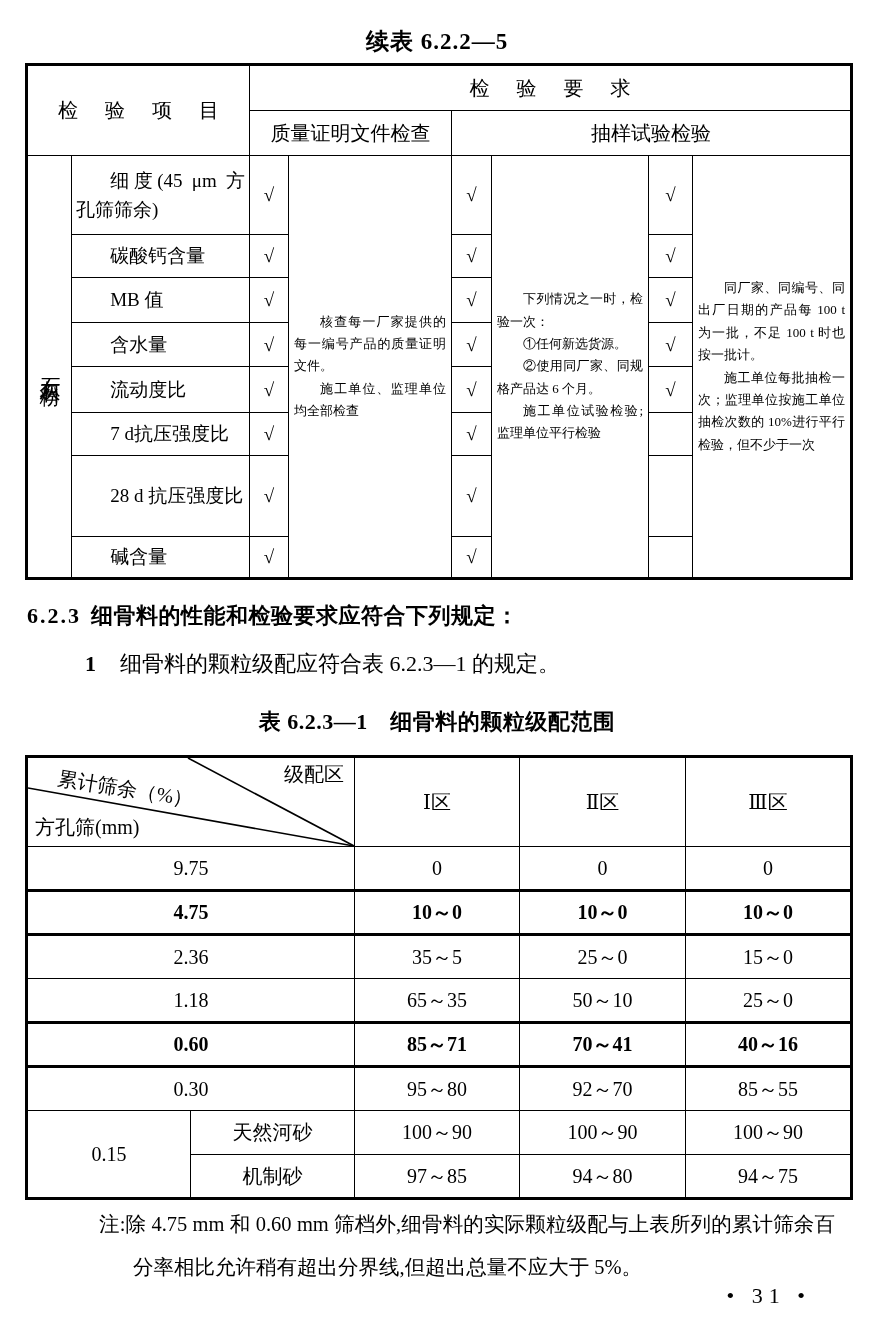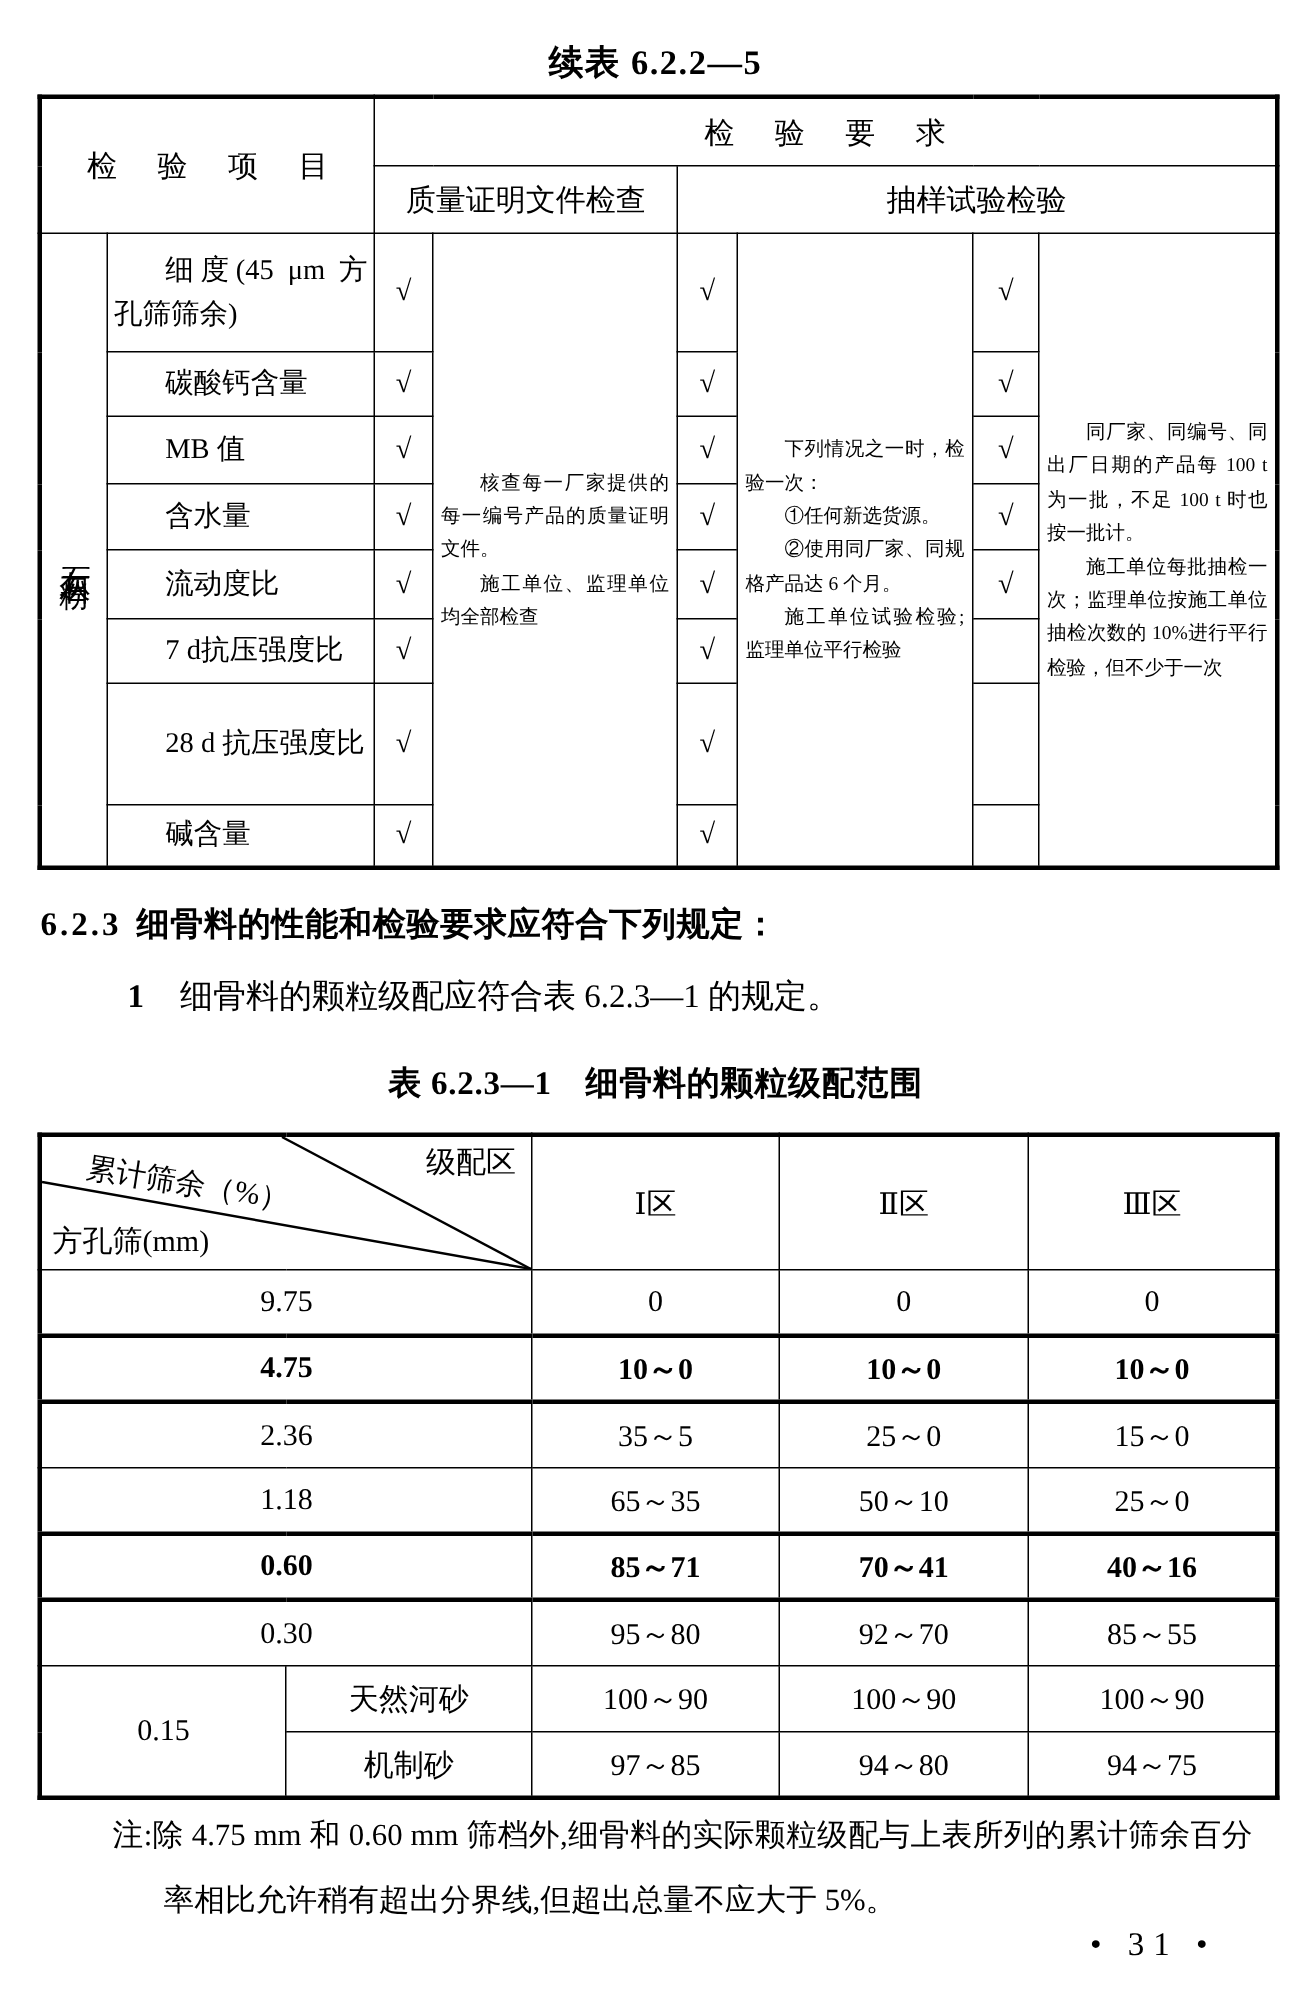--- a/index.html
+++ b/index.html
@@ -43,21 +43,21 @@
   .bb { border-bottom:3px solid #000 !important; }
   .corner { position:relative; padding:0; }
   .corner svg { position:absolute; left:0; top:0; width:100%; height:100%; }
   .corner .lbl { position:absolute; font-size:20px; white-space:nowrap; }
   .lbl-zone   { right:10px; top:3px; }
   .lbl-cum    { left:32px; top:7px; transform:rotate(9deg); transform-origin:left top; }
   .lbl-sieve  { left:7px; bottom:5px; }
 
   
   .note { left:75px; top:1203px; width:760px; font-size:20.5px; }
-  .note p { padding-left:34px; text-indent:-34px; line-height:2.1; text-align:justify; }
+  .note p { padding-left:34px; text-indent:-34px; line-height:2.1; text-align:justify;margin-left:24px; }
   .pageno { left:0; top:1283px; width:848px; text-align:right; padding-right:37px; font-size:22px; letter-spacing:6px; }
 </style>
 </head>
 <body>
 
 <div class="abs cont-title center">续表 6.2.2—5</div>
 
 <table class="abs t1">
   <colgroup>
     <col style="width:45px">

